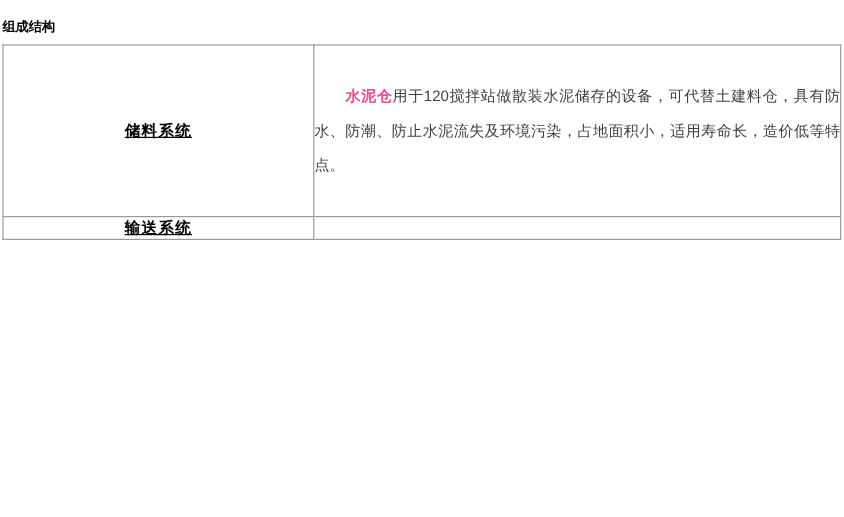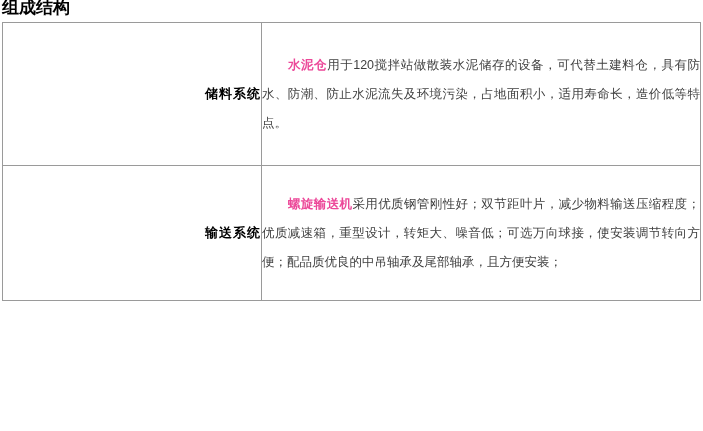--- a/index.html
+++ b/index.html
@@ -14,44 +14,45 @@
     color: #000000;
     overflow: hidden;
   }
   .page {
     position: relative;
     width: 703px;
     height: 431px;
     box-sizing: border-box;
   }
   .doc-title {
-    font-size: 17px;
+    font-size: 11px;
     font-weight: bold;
     color: #000000;
-    padding: 0 0 6px 2px;
+    padding: 15px 0 6px 2px;
     line-height: 16px;
   }
   table.structure-table {
     border-collapse: collapse;
     width: 699px;
     margin-left: 2px;
     table-layout: fixed;
   }
   table.structure-table td {
     border: 1px solid #9a9a9a;
     vertical-align: middle;
     padding: 0;
   }
   td.label-cell {
     width: 258px;
-    text-align: right;
+    text-align: center;
     font-size: 13px;
     font-weight: bold;
     color: #000000;
     letter-spacing: 1px;
+    text-decoration: underline;
   }
   td.content-cell {
     padding: 10px 12px 10px 10px;
     font-size: 12.5px;
     line-height: 29px;
     color: #3f3f3f;
     text-align: justify;
   }
   .content-cell p {
     margin: 0;
@@ -93,25 +94,20 @@
         <td class="label-cell">储料系统</td>
         <td class="content-cell row-tall-a">
           <p><span class="term">水泥仓</span><span>用于120搅拌站做散装水泥储存的设备，可代替土建料仓，具有防水、防潮、防止水泥流失及环境污染，占地面积小，适用寿命长，造价低等特点。</span></p>
         </td>
       </tr>
       <tr>
         <td class="label-cell">输送系统</td>
         <td class="nested-wrap">
           <table class="nested-table">
             <tbody>
-              <tr>
-                <td class="content-cell row-tall-c">
-                  <p><span class="term">螺旋输送机</span><span>采用优质钢管刚性好；双节距叶片，减少物料输送压缩程度；优质减速箱，重型设计，转矩大、噪音低；可选万向球接，使安装调节转向方便；配品质优良的中吊轴承及尾部轴承，且方便安装；</span></p>
-                </td>
-              </tr>
             </tbody>
           </table>
         </td>
       </tr>
     </tbody>
   </table>
 
 </div>
 
 </body></html>

